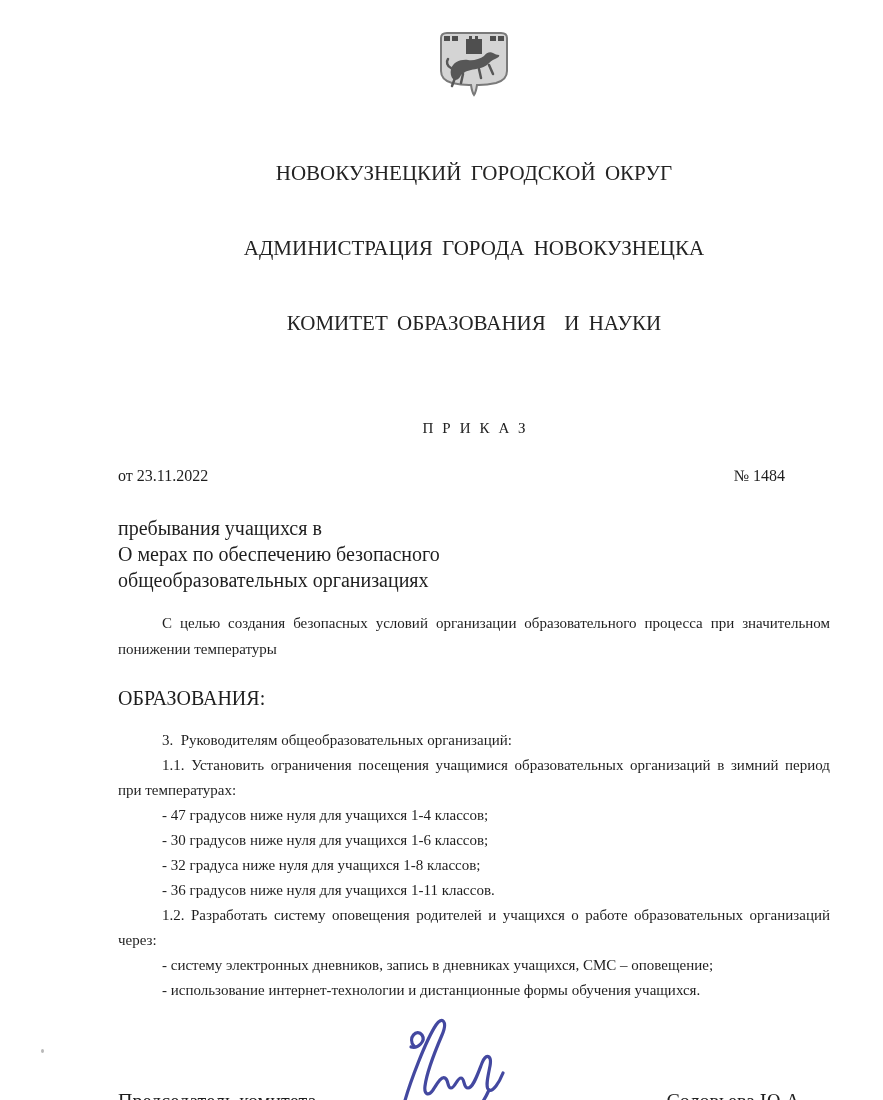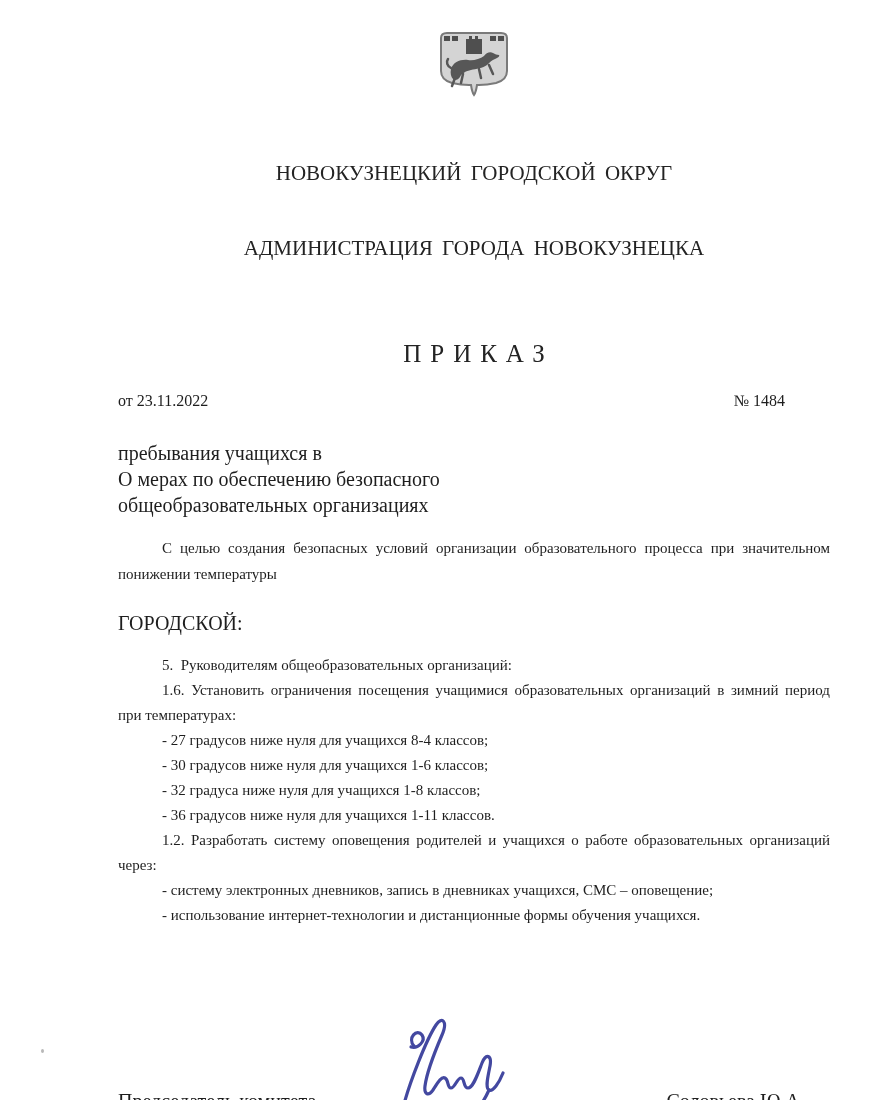--- a/index.html
+++ b/index.html
@@ -8,21 +8,21 @@
     width:883px;height:1100px;
     background:#ffffff;
     overflow:hidden;
     font-family:"Liberation Serif","DejaVu Serif",serif;
     color:#1e1e1e;
   }
   .content{position:absolute;left:118px;right:53px;top:0;}
   .emblem-row{display:flex;justify-content:center;padding-top:28px;}
   .org{margin-top:13px;text-align:center;font-size:21px;line-height:25px;
        word-spacing:4px;white-space:pre-wrap;color:#232323;}
-  .doctype{margin-top:29px;text-align:center;font-size:25px;line-height:27px;
+  .doctype{margin-top:29px;text-align:center;font-size:15px;line-height:27px;
        letter-spacing:9px;text-indent:9px;color:#232323;}
   .meta-row{margin-top:21px;display:flex;justify-content:space-between;
        font-size:16px;line-height:26px;}
   .meta-num{margin-right:45px;}
   .subject{margin-top:26px;font-size:20px;line-height:26px;}
   .para{margin:0;font-size:15px;line-height:26px;text-align:justify;
        white-space:pre-wrap;}
   .intro{margin-top:17px;text-indent:44px;}
   .decree{margin-top:23px;font-size:20px;line-height:26px;}
   .items{margin-top:17px;}
@@ -51,43 +51,44 @@
         <path d="M31 26 L31 11 L34 11 L34 8 L37 8 L37 11 L40 11 L40 8 L43 8 L43 11 L47 11 L47 26 Z" fill="#4f4f4f"></path>
         <path d="M16 41 C18 34 26 31 33 32 C38 33 45 31 49 28 C51 25 55 23 58 25 C60 26 62 27 64 27 C65 28 63 30 60 31 C57 32 55 34 52 37 C48 40 41 41 36 42 C31 43 27 45 25 49 C23 52 20 53 18 51 C16 49 15 45 16 41 Z" fill="#575757"></path>
         <path d="M20 50 L17 58 M28 46 L26 55 M44 41 L46 50 M54 37 L58 46" stroke="#575757" stroke-width="2.5" fill="none" stroke-linecap="round"></path>
         <path d="M16 40 C12 38 11 34 13 31" stroke="#575757" stroke-width="2.5" fill="none" stroke-linecap="round"></path>
       </svg>
     </div>
 
     <div class="org">
       <div>НОВОКУЗНЕЦКИЙ ГОРОДСКОЙ ОКРУГ</div>
       <div>АДМИНИСТРАЦИЯ ГОРОДА НОВОКУЗНЕЦКА</div>
+      <div>КОМИТЕТ ОБРАЗОВАНИЯ  И НАУКИ</div>
     </div>
 
     <div class="doctype">ПРИКАЗ</div>
 
     <div class="meta-row">
       <span>от 23.11.2022</span>
       <span class="meta-num">№ 1484</span>
     </div>
 
     <div class="subject">
       <div>пребывания учащихся в</div>
       <div>О мерах по обеспечению безопасного</div>
       <div>общеобразовательных организациях</div>
     </div>
 
     <p class="para intro">С целью создания безопасных условий организации образовательного процесса при значительном понижении температуры</p>
 
-    <div class="decree">ГОРОДСКОЙ:</div>
+    <div class="decree">ОБРАЗОВАНИЯ:</div>
 
     <div class="items">
-      <p class="para">5.  Руководителям общеобразовательных организаций:</p>
-      <p class="para">1.6. Установить ограничения посещения учащимися образовательных организаций в зимний период при температурах:</p>
-      <p class="para">- 27 градусов ниже нуля для учащихся 8-4 классов;</p>
+      <p class="para">3.  Руководителям общеобразовательных организаций:</p>
+      <p class="para">1.1. Установить ограничения посещения учащимися образовательных организаций в зимний период при температурах:</p>
+      <p class="para">- 47 градусов ниже нуля для учащихся 1-4 классов;</p>
       <p class="para">- 30 градусов ниже нуля для учащихся 1-6 классов;</p>
       <p class="para">- 32 градуса ниже нуля для учащихся 1-8 классов;</p>
       <p class="para">- 36 градусов ниже нуля для учащихся 1-11 классов.</p>
       <p class="para">1.2. Разработать систему оповещения родителей и учащихся о работе образовательных организаций через:</p>
       <p class="para">- систему электронных дневников, запись в дневниках учащихся, СМС – оповещение;</p>
       <p class="para">- использование интернет-технологии и дистанционные формы обучения учащихся.</p>
 
     </div>
   </div>
 

